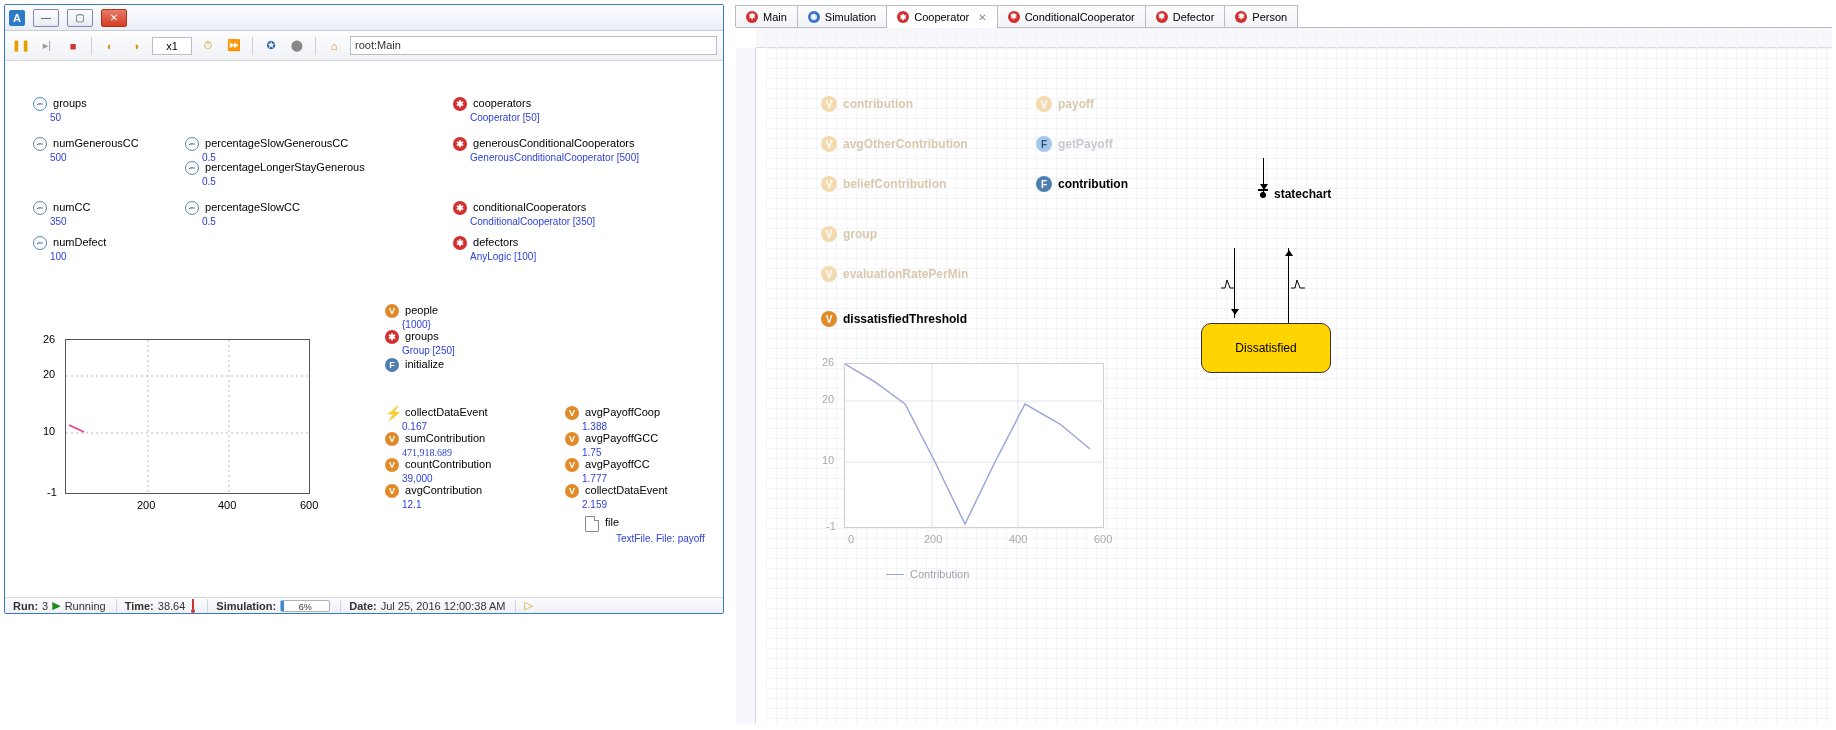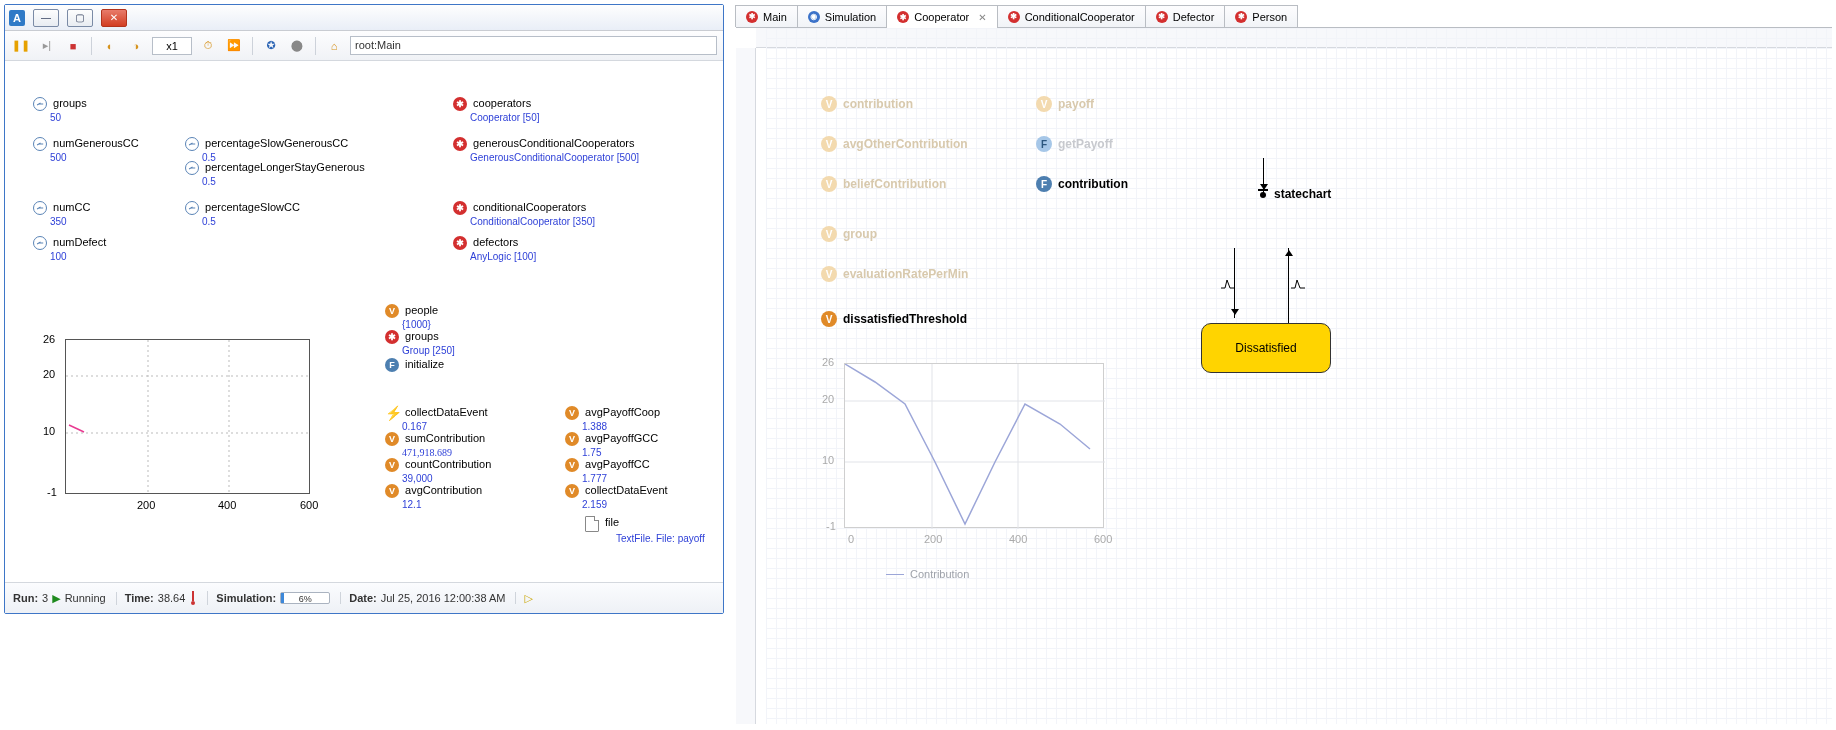--- a/index.html
+++ b/index.html
@@ -24,21 +24,21 @@
   .ic-clock:after{content:"";position:absolute;width:4px;height:1px;background:#5a84b6;top:50%;left:50%;transform:translate(-80%,-50%) rotate(-30deg);}
   .ic-clock:before{content:"";position:absolute;width:4px;height:1px;background:#5a84b6;top:50%;left:50%;transform:translate(-20%,-50%);}
   .ic-var { background:#e08a28; color:#fff;}
   .ic-agent { background:#d32f2f; color:#fff;}
   .ic-func { background:#4d7fb0; color:#fff;}
   .ic-bolt-wrap { display:inline-block; width:14px; text-align:center; color:#2f55c7; font-size:14px; line-height:14px; vertical-align:top; margin-right:3px;}
   .ic-file-wrap { display:inline-block; width:14px; height:16px; border:1px solid #888; border-radius:1px; vertical-align:top; margin-right:3px; position:relative;}
   .ic-file-wrap:before{content:"";position:absolute;right:-1px;top:-1px;width:4px;height:4px;background:#fff;border-left:1px solid #888;border-bottom:1px solid #888;}
   .mini-chart { position:absolute; border:1px solid #555; background:#fff;}
   .mini-chart .grid line{stroke:#bbb;stroke-dasharray:2 3;}
-  .statusbar { height:31px; border-top:1px solid #d4d8de; background:linear-gradient(#fbfcfe,#eef1f6); display:flex; align-items:center; padding:0 8px; font-size:11px; color:#333; gap:8px;}
+  .statusbar { height:16px; border-top:1px solid #d4d8de; background:linear-gradient(#fbfcfe,#eef1f6); display:flex; align-items:center; padding:0 8px; font-size:11px; color:#333; gap:8px;}
   .statusbar .seg{ border-right:1px solid #cfd4db; padding-right:10px; display:flex; align-items:center; gap:4px;}
   .status-play{color:#1e8a1e;}
   .progress{ width:50px; height:12px; border:1px solid #aab3c0; background:#fff; position:relative; border-radius:2px;}
   .progress .bar{position:absolute;left:0;top:0;bottom:0;background:#3d88da;}
   .progress .pct{position:absolute;width:100%;text-align:center;font-size:9px;line-height:12px;color:#333;}
   .memory-gauge{width:8px;height:14px;display:inline-block;position:relative;}
   .memory-gauge:before{content:"";position:absolute;left:3px;top:0;width:2px;height:10px;background:#c33;}
   .memory-gauge:after{content:"";position:absolute;left:2px;bottom:0;width:4px;height:4px;border-radius:50%;background:#c33;}
   
   

